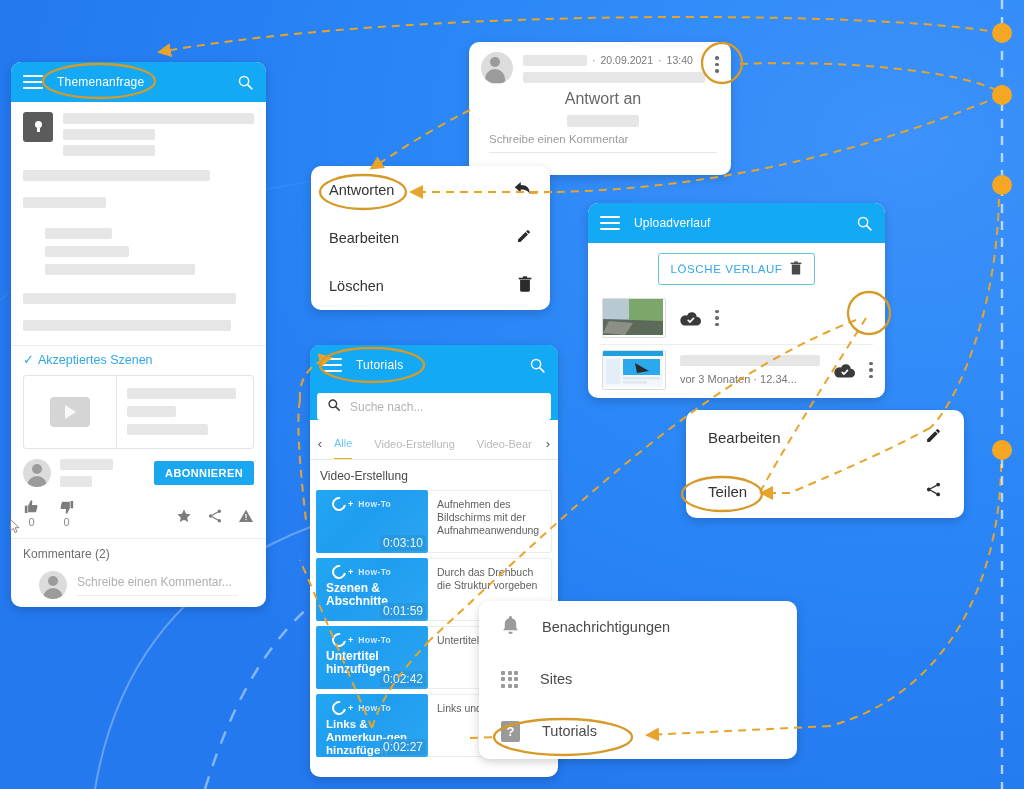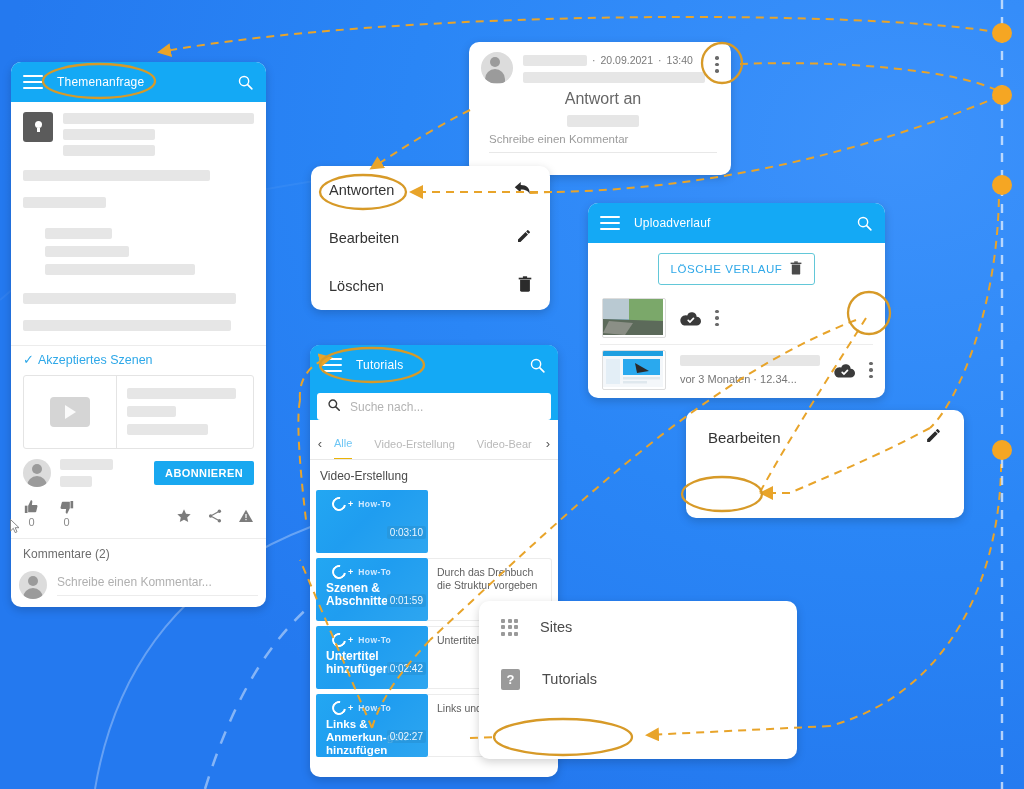--- a/index.html
+++ b/index.html
@@ -63,21 +63,21 @@
     border-radius:10px 10px 0 0;background:#9b9b9b;}
   .chan-lines{flex:1;display:flex;flex-direction:column;gap:6px;}
   .btn-sub{background:#19a8f0;color:#fff;font-size:11px;font-weight:bold;letter-spacing:.4px;
     padding:6px 11px;border-radius:2px;border:none;}
   .react-row{display:flex;align-items:flex-end;padding:8px 12px 10px 12px;}
   .react-left{display:flex;gap:18px;}
   .react-item{display:flex;flex-direction:column;align-items:center;gap:1px;}
   .react-item .n{font-size:11px;color:#8a8a8a;}
   .react-right{margin-left:auto;display:flex;gap:15px;align-items:center;padding-bottom:4px;}
   .comments-hd{font-size:12px;color:#6d6d6d;padding:8px 12px 2px 12px;}
-  .cmt-row{display:flex;gap:10px;align-items:center;padding:8px 8px;}
+  .cmt-row{display:flex;gap:10px;align-items:center;padding:8px 28px;}
   .cmt-ph{flex:1;font-size:12px;color:#b0b0b0;border-bottom:1px solid #ececec;padding-bottom:6px;}
   .kebab{width:4px;display:flex;flex-direction:column;gap:3px;align-items:center;}
   .kebab i{width:3.5px;height:3.5px;border-radius:50%;background:#6a6a6a;display:block;}
 
   
   #card-comment{left:469px;top:42px;width:262px;height:133px;}
   #card-comment .top{display:flex;gap:10px;padding:10px 12px 0 12px;}
   .cmt-meta{font-size:10.5px;color:#7a7a7a;display:flex;align-items:center;gap:5px;}
   #card-comment .fields{padding:6px 14px 0 20px;}
   .antwort-row{font-size:16px;color:#666;display:flex;align-items:center;gap:7px;flex-direction:column;}
@@ -122,22 +122,22 @@
   .tut-row{display:flex;gap:0;padding:0 6px 5px 6px;}
   .tut-thumb{width:112px;height:63px;border-radius:2px;position:relative;flex:0 0 auto;
     background:linear-gradient(135deg,#23a7f2 0%,#1f9df0 45%,#2ea6f0 100%);
     overflow:hidden;}
   .tut-brand{display:flex;align-items:center;gap:5px;padding:7px 0 0 16px;}
   .tut-c{width:14px;height:14px;border-radius:50%;border:2.5px solid #fff;
     border-right-color:transparent;transform:rotate(-35deg);box-sizing:border-box;}
   .tut-plus{color:#fff;font-size:9px;font-weight:bold;margin-left:-3px;}
   .tut-howto{color:#cfe9ff;font-size:8.5px;font-weight:bold;letter-spacing:.4px;}
   .tut-name{color:#fff;font-size:12px;font-weight:bold;line-height:13px;padding:3px 6px 0 10px;}
-  .tut-dur{position:absolute;right:2px;bottom:14px;background:rgba(40,150,220,.85);
-    color:#eaf6ff;font-size:10px;padding:1px 3px;border-radius:2px;}
+  .tut-dur{position:absolute;right:2px;bottom:2px;background:rgba(40,150,220,.85);
+    color:#eaf6ff;font-size:12px;padding:1px 3px;border-radius:2px;}
   .tut-desc{flex:1;font-size:10.5px;color:#5e5e5e;line-height:13px;padding:7px 6px 0 9px;
     border:1px solid #ececec;border-left:none;border-radius:0 3px 3px 0;}
 
   
   #card-nav{left:479px;top:601px;width:318px;height:158px;}
   .navrow{display:flex;align-items:center;gap:22px;height:52px;padding:0 22px;}
   .navrow .lbl{font-size:14.5px;color:#4a4a4a;}
   .grid9{width:17px;height:17px;display:grid;grid-template-columns:repeat(3,1fr);
     grid-template-rows:repeat(3,1fr);gap:2.5px;}
   .grid9 i{background:#9a9a9a;border-radius:1px;display:block;}
@@ -405,20 +405,32 @@
         </div>
     </div>
   </div>
 
   <div class="card" id="card-menu2">
     <div class="menurow" style="height:54px;padding:0 22px">
       <span class="lbl" style="font-size:15px">Bearbeiten</span>
       <span class="gly">
         <svg width="17" height="17" viewBox="0 0 24 24">
             <path d="M3 17.3V21h3.7L18 9.7l-3.7-3.7zM20.7 7a1 1 0 000-1.4l-2.3-2.3a1 1 0 00-1.4 0l-1.8 1.8 3.7 3.7z" fill="#2b2b2b"></path>
+          </svg>
+      </span>
+    </div>
+    <div class="menurow" style="height:54px;padding:0 22px">
+      <span class="lbl" style="font-size:15px">Teilen</span>
+      <span class="gly">
+        <svg width="17" height="17" viewBox="0 0 24 24">
+            <circle cx="18.5" cy="5" r="2.7" fill="#2b2b2b"></circle>
+            <circle cx="5.5" cy="12" r="2.7" fill="#2b2b2b"></circle>
+            <circle cx="18.5" cy="19" r="2.7" fill="#2b2b2b"></circle>
+            <line x1="7.6" y1="10.9" x2="16.4" y2="6.1" stroke="#2b2b2b" stroke-width="1.9"></line>
+            <line x1="7.6" y1="13.1" x2="16.4" y2="17.9" stroke="#2b2b2b" stroke-width="1.9"></line>
           </svg>
       </span>
     </div>
   </div>
 
   <div class="card" id="card-tutorials">
     <div style="background:#14a9f5;">
       <div class="appbar">
         <span class="ico hamb">
             <i></i>
@@ -456,20 +468,21 @@
 
     <div class="tut-row">
       <div class="tut-thumb">
         <div class="tut-brand">
             <span class="tut-c"></span>
             <span class="tut-plus">+</span>
             <span class="tut-howto">How-To</span>
           </div>
         <span class="tut-dur">0:03:10</span>
       </div>
+      <div class="tut-desc">Aufnehmen des Bildschirms mit der Aufnahmeanwendung</div>
     </div>
 
     <div class="tut-row">
       <div class="tut-thumb">
         <div class="tut-brand">
             <span class="tut-c"></span>
             <span class="tut-plus">+</span>
             <span class="tut-howto">How-To</span>
           </div>
         <div class="tut-name">Szenen &amp; Abschnitte</div>
@@ -499,20 +512,29 @@
             <span class="tut-howto">How-To</span>
           </div>
         <div class="tut-name" style="font-size:11.5px">Links &amp; Anmerkun-gen hinzufügen</div>
         <span class="tut-dur">0:02:27</span>
       </div>
       <div class="tut-desc">Links und hinzufüge</div>
     </div>
   </div>
 
   <div class="card" id="card-nav">
+    <div class="navrow">
+      <span>
+        <svg width="19" height="21" viewBox="0 0 20 22">
+            <path d="M10 1a1.6 1.6 0 011.6 1.6v.7A6 6 0 0116 9v4.4l1.7 2.6H2.3L4 13.4V9a6 6 0 014.4-5.7v-.7A1.6 1.6 0 0110 1z" fill="#9a9a9a"></path>
+            <path d="M7.6 17.5a2.4 2.4 0 004.8 0z" fill="#9a9a9a"></path>
+          </svg>
+      </span>
+      <span class="lbl">Benachrichtigungen</span>
+    </div>
     <div class="navrow">
       <span class="grid9">
           <i></i>
           <i></i>
           <i></i>
           <i></i>
           <i></i>
           <i></i>
           <i></i>
           <i></i>

